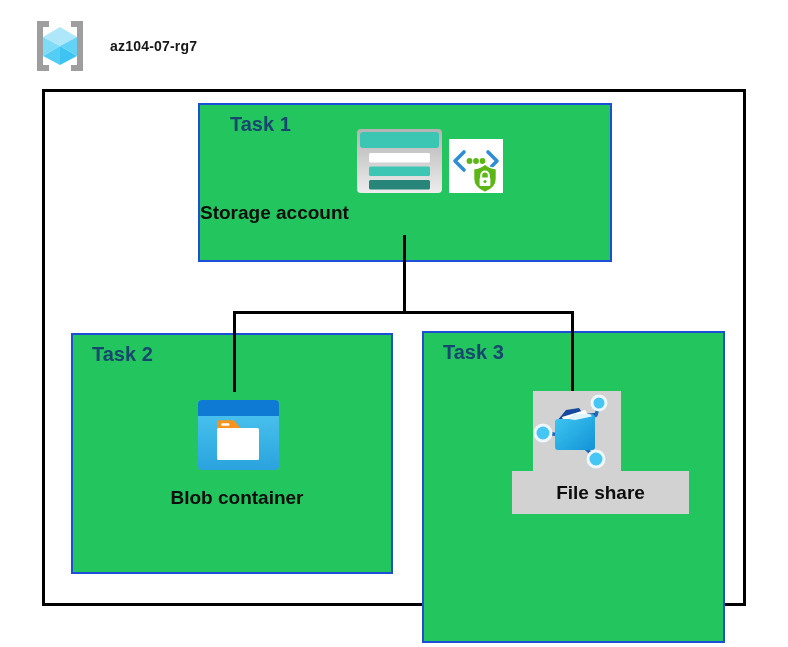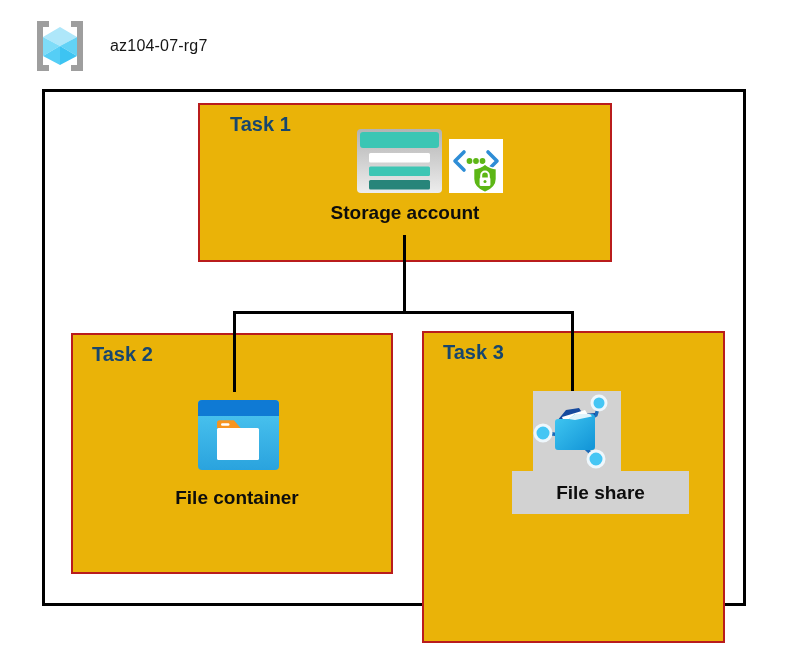--- a/index.html
+++ b/index.html
@@ -4,46 +4,46 @@
 <style>
   * { margin:0; padding:0; box-sizing:border-box; }
   html,body { background:#ffffff; }
   body {
     font-family:"Liberation Sans", sans-serif;
     width:788px; height:647px; position:relative; overflow:hidden;
   }
 
   
   .rg-header { position:absolute; left:32px; top:20px; display:flex; align-items:center; gap:22px; }
-  .rg-title { font-size:16px; font-weight:400; color:#161616; letter-spacing:.2px; }
+  .rg-title { font-size:14px; font-weight:700; color:#161616; letter-spacing:.2px; }
 
   
   .outer-box {
     position:absolute; left:42px; top:89px; width:704px; height:517px;
     border:3px solid #000000; background:#ffffff;
   }
 
   
   .task-box {
-    position:absolute; background:#eab308; border:2px solid #b91c1c;text-decoration:underline;
+    position:absolute; background:#22c55e; border:2px solid #1d4ed8;text-decoration:underline;
   }
   .task-box.t1 { left:198px; top:103px; width:414px; height:159px; }
   .task-box.t2 { left:71px;  top:333px; width:322px; height:241px; }
   .task-box.t3 { left:422px; top:331px; width:303px; height:312px; }
 
   .task-label {
     position:absolute; left:30px; top:8px;
     font-size:20px; font-weight:700; color:#17466e;
   }
   .task-box.t2 .task-label, .task-box.t3 .task-label { left:19px; }
 
   .resource-label {
     position:absolute; font-size:19px; font-weight:700; color:#0d0d0d; white-space:nowrap;
   }
-  .t1 .resource-label { left:0; right:0; top:97px; text-align:center; }
+  .t1 .resource-label { left:0; right:0; top:97px; text-align:left; }
   .t2 .resource-label { left:164px; top:152px; transform:translateX(-50%); }
 
   
   .storage-icon-wrap { position:absolute; left:157px; top:24px; width:85px; height:64px; }
   .secure-icon-wrap  { position:absolute; left:249px; top:34px; width:54px; height:54px; background:#ffffff; }
   .blob-icon-wrap    { position:absolute; left:125px; top:65px; width:81px; height:70px; }
 
   .fileshare-icon-bg {
     position:absolute; left:109px; top:58px; width:88px; height:80px; background:#d2d2d2;
   }
@@ -126,21 +126,21 @@
         </linearGradient>
       </defs>
       <rect x="0" y="0" width="81" height="70" rx="4" fill="url(#blobCyan)"></rect>
       <path d="M0 16 V4 a4 4 0 0 1 4 -4 H77 a4 4 0 0 1 4 4 V16 Z" fill="#0f7ad4"></path>
       <path d="M19 28 v-5.2 a2.6 2.6 0 0 1 2.6 -2.6 H36 l6.5 7.8 Z" fill="#f7941e"></path>
       <rect x="23" y="23.2" width="8.5" height="2.6" rx="1.3" fill="#ffffff"></rect>
       <rect x="19" y="28" width="42" height="32" rx="1.5" fill="#ffffff"></rect>
     </svg>
   </span>
 
-  <span class="resource-label">File container</span>
+  <span class="resource-label">Blob container</span>
 </div>
 
 <div class="task-box t3">
   <span class="task-label">Task 3</span>
 
   <span class="fileshare-icon-bg">
     <svg width="88" height="80" viewBox="0 0 88 80" aria-hidden="true">
       <defs>
         <linearGradient id="fsBlue" x1="0" y1="0" x2="1" y2="1">
           <stop offset="0" stop-color="#41c8f2"></stop>

